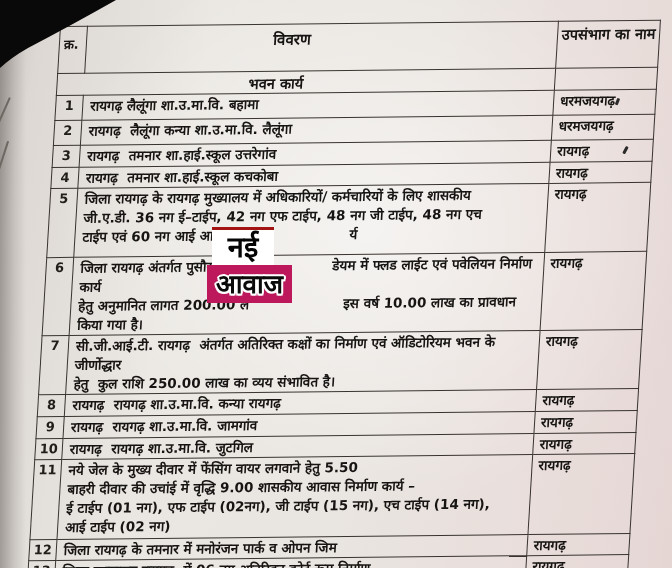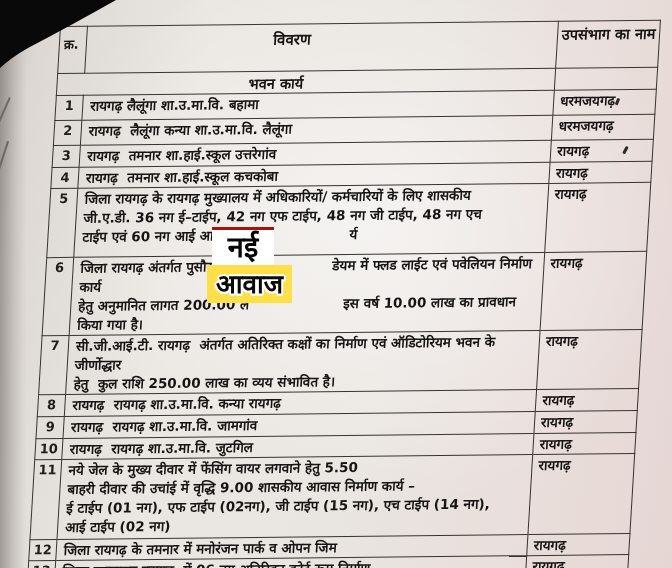--- a/index.html
+++ b/index.html
@@ -229,14 +229,14 @@
             <div class="ln">जिला न्यायालय रायगढ़  में 06 नग अतिरिक्त कोर्ट रूम निर्माण</div>
           </td>
       <td class="sub">रायगढ़</td>
     </tr>
   </tbody>
     </table>
 </div>
 
 <div class="stamp">
   <div class="stamp-top">नई</div>
-  <div class="stamp-bottom" style="background: #fde047;">आवाज</div>
+  <div class="stamp-bottom" style="background: #be185d;">आवाज</div>
 </div>
 
 </body></html>

